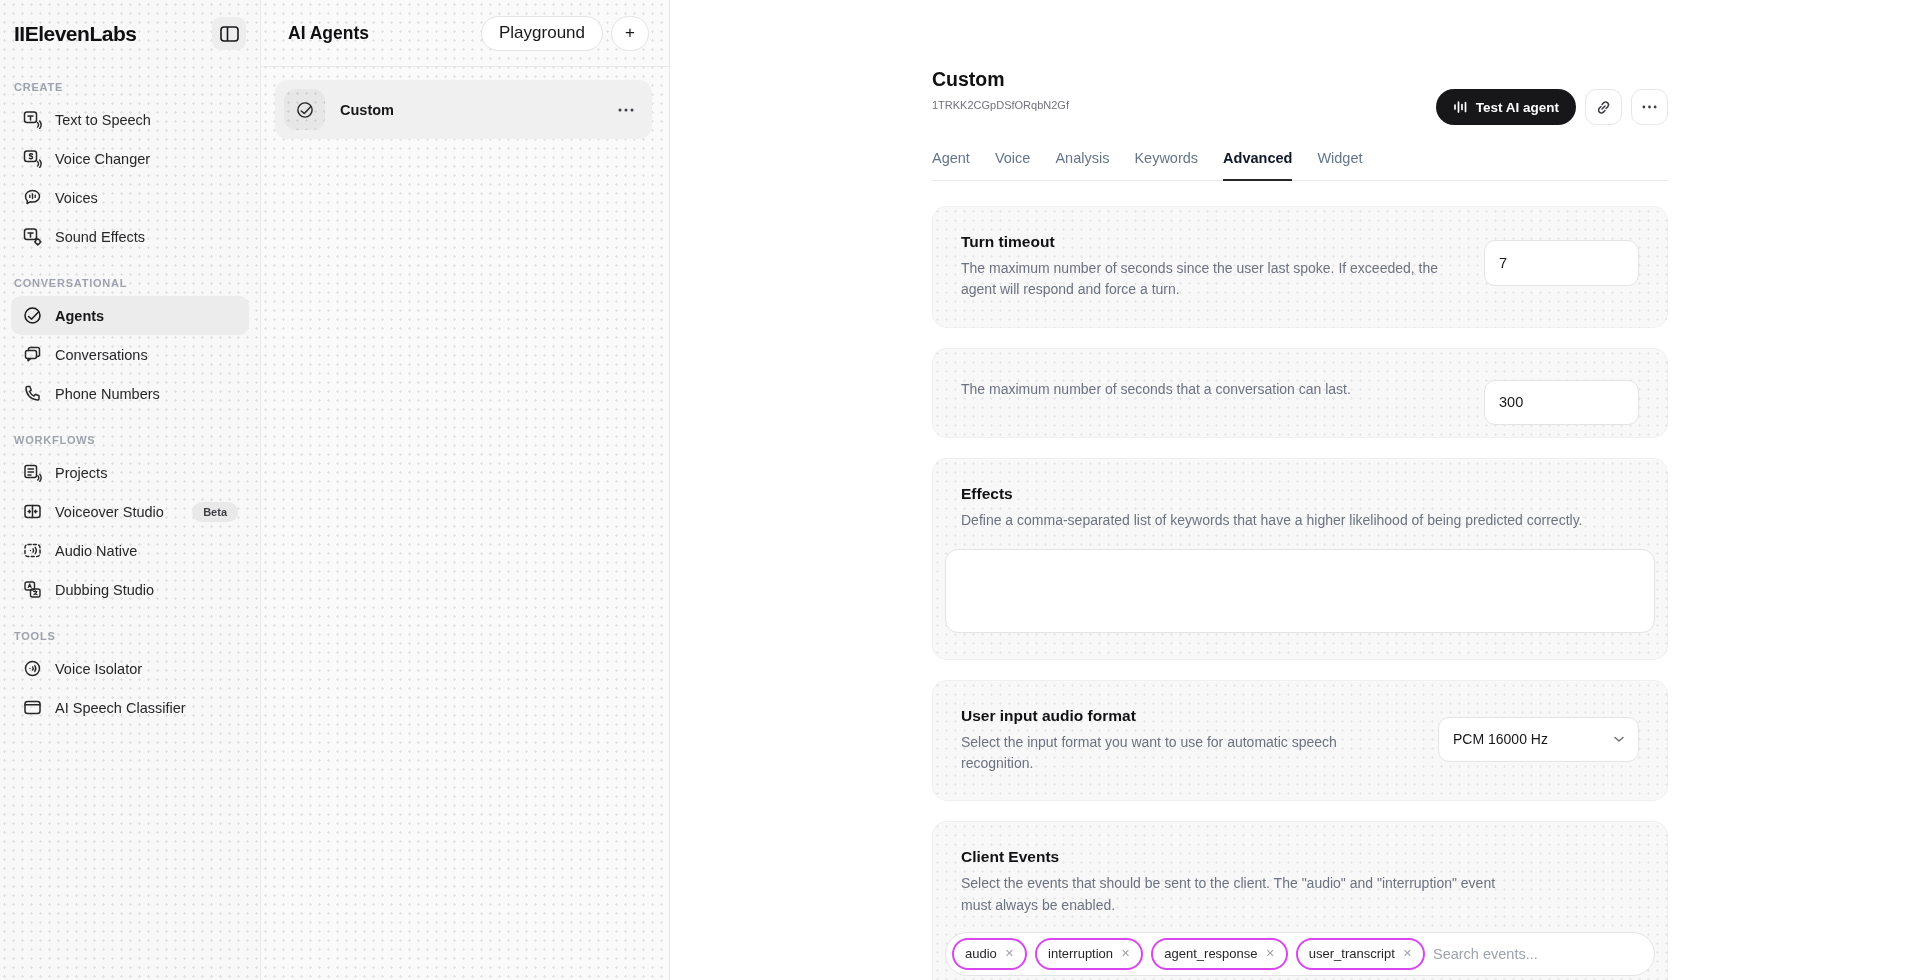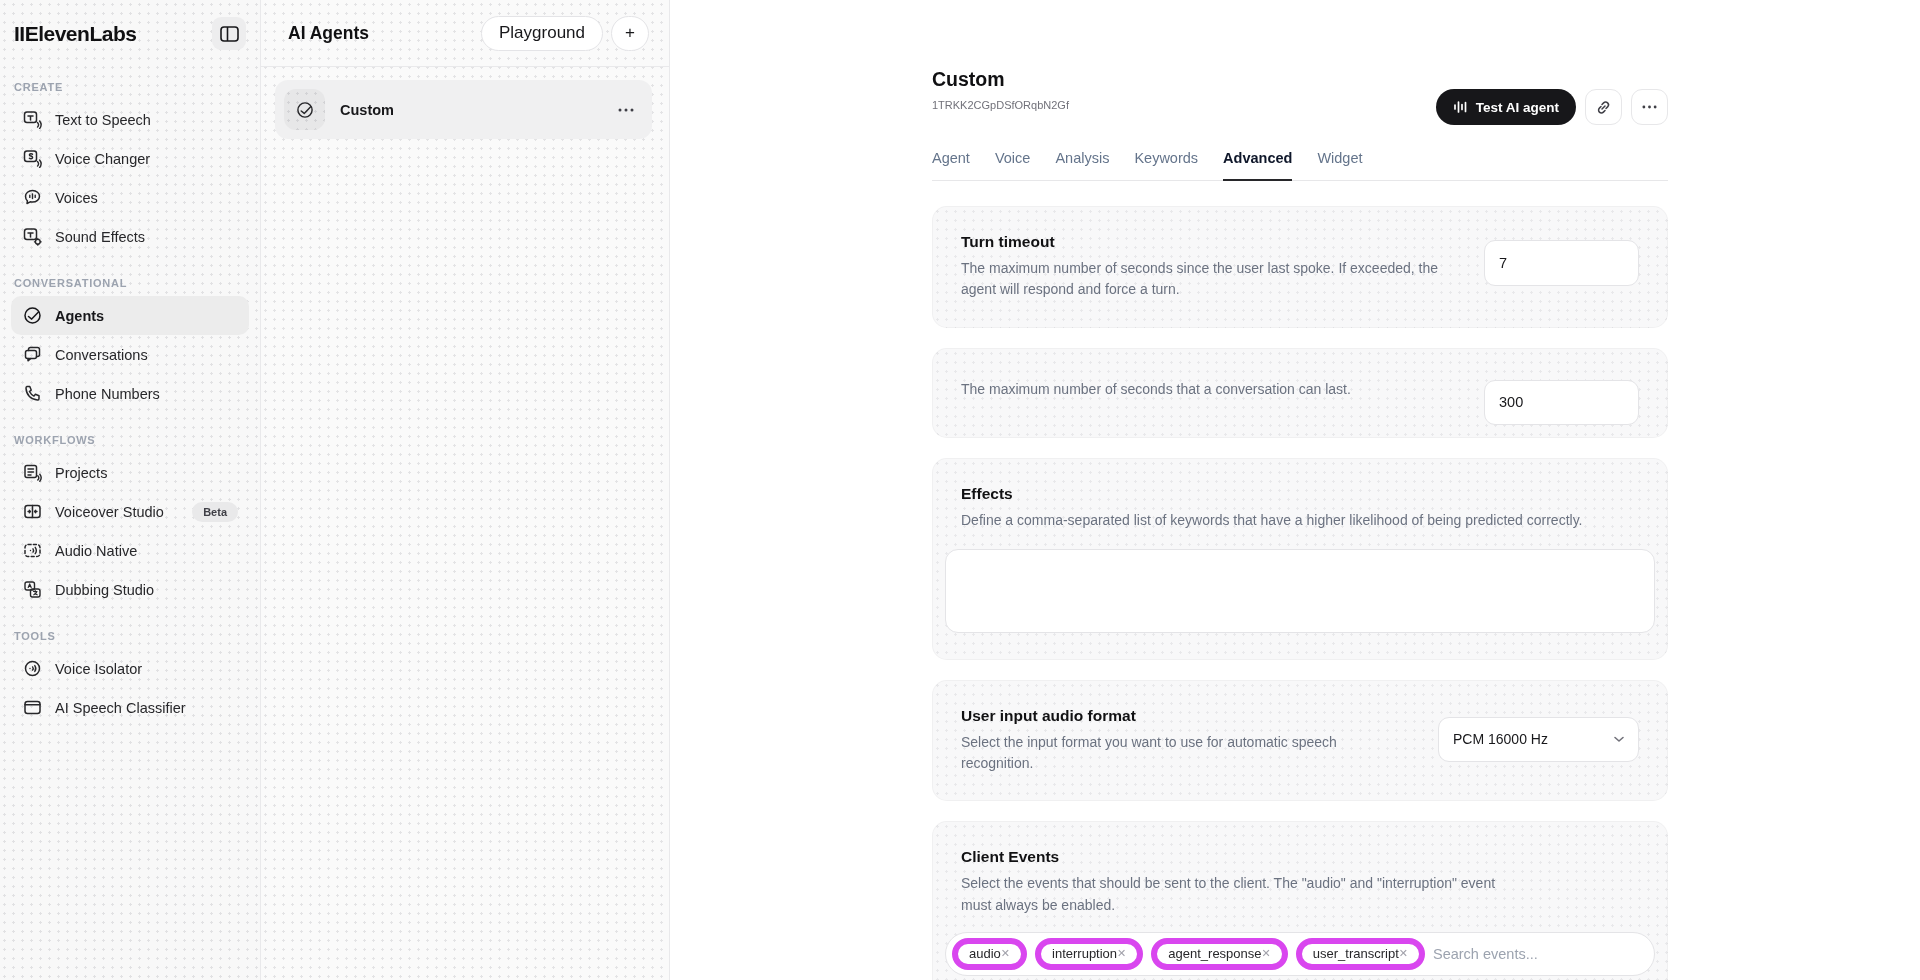--- a/index.html
+++ b/index.html
@@ -156,22 +156,22 @@
   .select-box .sel-label { flex: 1; }
 
   .card-events { min-height: 150px; padding-bottom: 18px; }
   .tags-box {
     display: flex; align-items: center; gap: 8px;
     width: calc(100% + 32px); margin: 16px -16px 0 -16px;
     height: 44px; border: 1px solid #e4e4e7; border-radius: 999px;
     background: #fff; padding: 0 6px;
   }
   .tag {
-    display: flex; align-items: center; gap: 0; height: 32px;
-    border: 6px solid #d946ef; border-radius: 999px; background: #fff;
+    display: flex; align-items: center; gap: 8px; height: 32px;
+    border: 2px solid #d946ef; border-radius: 999px; background: #fff;
     font-size: 13px; color: #27272a; padding: 0 11px; flex: none;
   }
   .tag .tag-x { color: #a1a1aa; font-size: 11px; cursor: pointer; }
   .tags-input {
     border: none; outline: none; flex: 1; font-size: 14.5px; font-family: inherit;
     color: #18181b; background: transparent; min-width: 120px;
   }
   .tags-input::placeholder { color: #9ca3af; }
 </style>
 </head>

